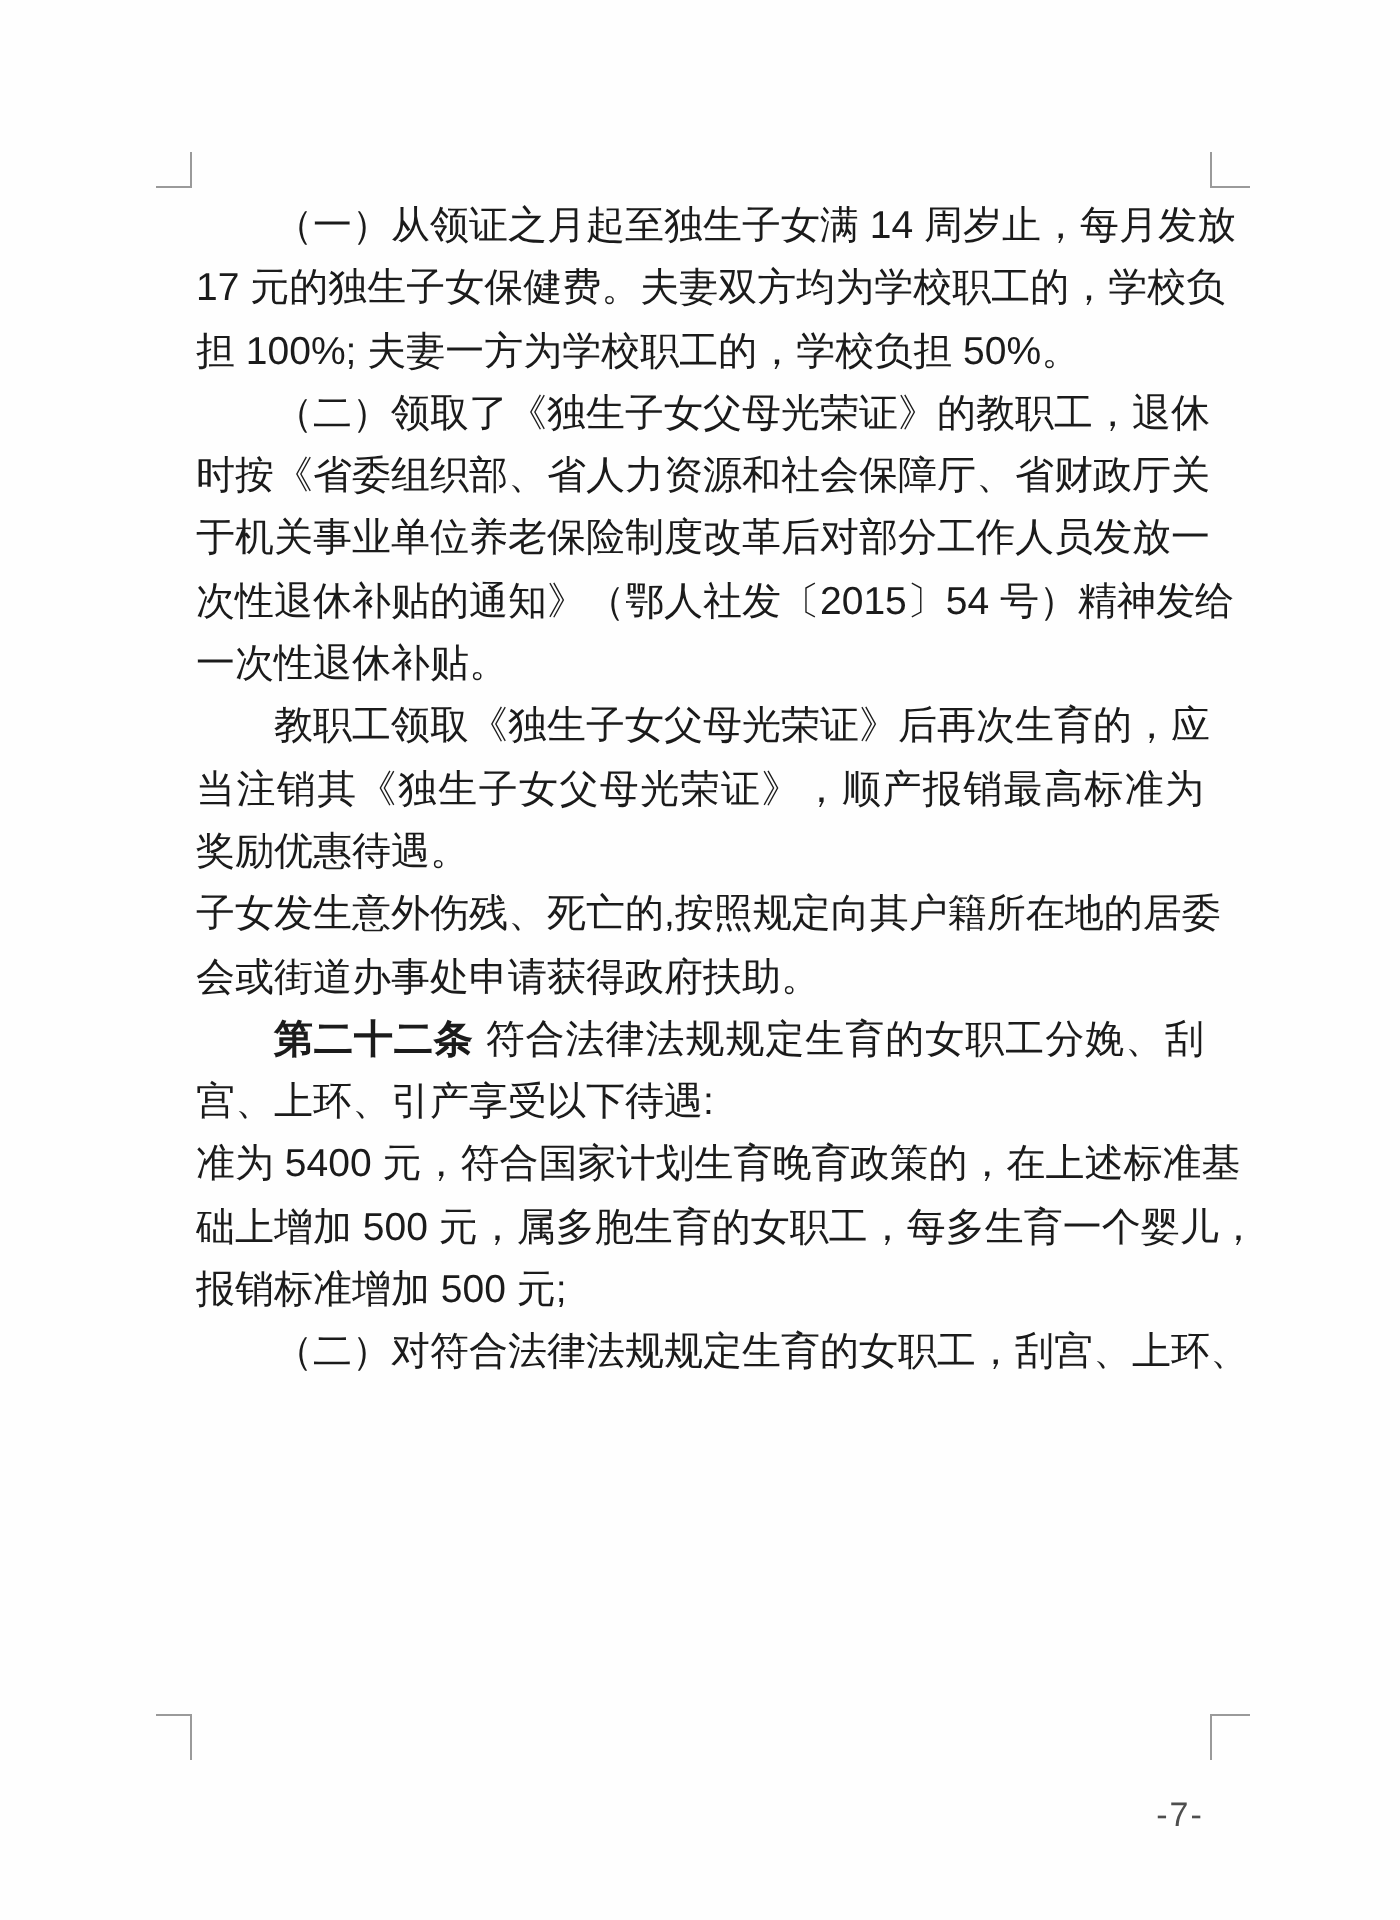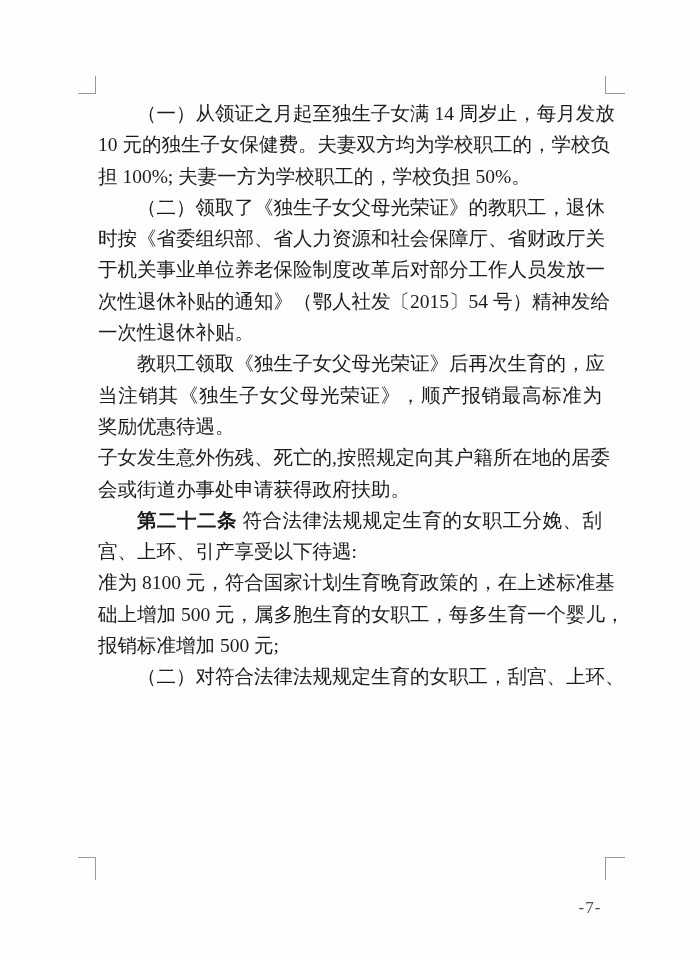--- a/index.html
+++ b/index.html
@@ -6,21 +6,21 @@
     margin: 0;
     padding: 0;
     background: #ffffff;
   }
   .page {
     position: relative;
     width: 700px;
     height: 960px;
     background: #fefefe;
     overflow: hidden;
-    font-family: Liberation Serif, serif;
+    font-family: Liberation Sans, sans-serif;
   }
   .doc {
     position: absolute;
     left: 98px;
     top: 98px;
     width: 504px;
     color: #1b1b1b;
     font-size: 19.5px;
     line-height: 31.3px;
   }
@@ -62,34 +62,34 @@
 <body>
 
 <div class="page">
   <div class="mark tl"></div>
   <div class="mark tr"></div>
   <div class="mark bl"></div>
   <div class="mark br"></div>
 
   <div class="doc" id="doc">
       <div class="line indent"><span class="seg">（一）从领证之月起至独生子女满 14 周岁止，每月发放</span></div>
-      <div class="line"><span class="seg">10 元的独生子女保健费。夫妻双方均为学校职工的，学校负</span></div>
+      <div class="line"><span class="seg">17 元的独生子女保健费。夫妻双方均为学校职工的，学校负</span></div>
       <div class="line end"><span class="seg">担 100%; 夫妻一方为学校职工的，学校负担 50%。</span></div>
       <div class="line indent"><span class="seg">（二）领取了《独生子女父母光荣证》的教职工，退休</span></div>
       <div class="line"><span class="seg">时按《省委组织部、省人力资源和社会保障厅、省财政厅关</span></div>
       <div class="line"><span class="seg">于机关事业单位养老保险制度改革后对部分工作人员发放一</span></div>
       <div class="line"><span class="seg">次性退休补贴的通知》（鄂人社发〔2015〕54 号）精神发给</span></div>
       <div class="line end"><span class="seg">一次性退休补贴。</span></div>
       <div class="line indent"><span class="seg">教职工领取《独生子女父母光荣证》后再次生育的，应</span></div>
       <div class="line"><span class="seg">当注销其《独生子女父母光荣证》，顺产报销最高标准为</span></div>
       <div class="line end"><span class="seg">奖励优惠待遇。</span></div>
       <div class="line"><span class="seg">子女发生意外伤残、死亡的,按照规定向其户籍所在地的居委</span></div>
       <div class="line end"><span class="seg">会或街道办事处申请获得政府扶助。</span></div>
       <div class="line indent"><span class="seg b">第二十二条</span><span class="seg"> 符合法律法规规定生育的女职工分娩、刮</span></div>
       <div class="line end"><span class="seg">宫、上环、引产享受以下待遇:</span></div>
-      <div class="line"><span class="seg">准为 8100 元，符合国家计划生育晚育政策的，在上述标准基</span></div>
+      <div class="line"><span class="seg">准为 5400 元，符合国家计划生育晚育政策的，在上述标准基</span></div>
       <div class="line"><span class="seg">础上增加 500 元，属多胞生育的女职工，每多生育一个婴儿，</span></div>
       <div class="line end"><span class="seg">报销标准增加 500 元;</span></div>
       <div class="line indent"><span class="seg">（二）对符合法律法规规定生育的女职工，刮宫、上环、</span></div>
     </div>
 
   <div class="pagenum">-7-</div>
 </div>
 
 </body></html>

